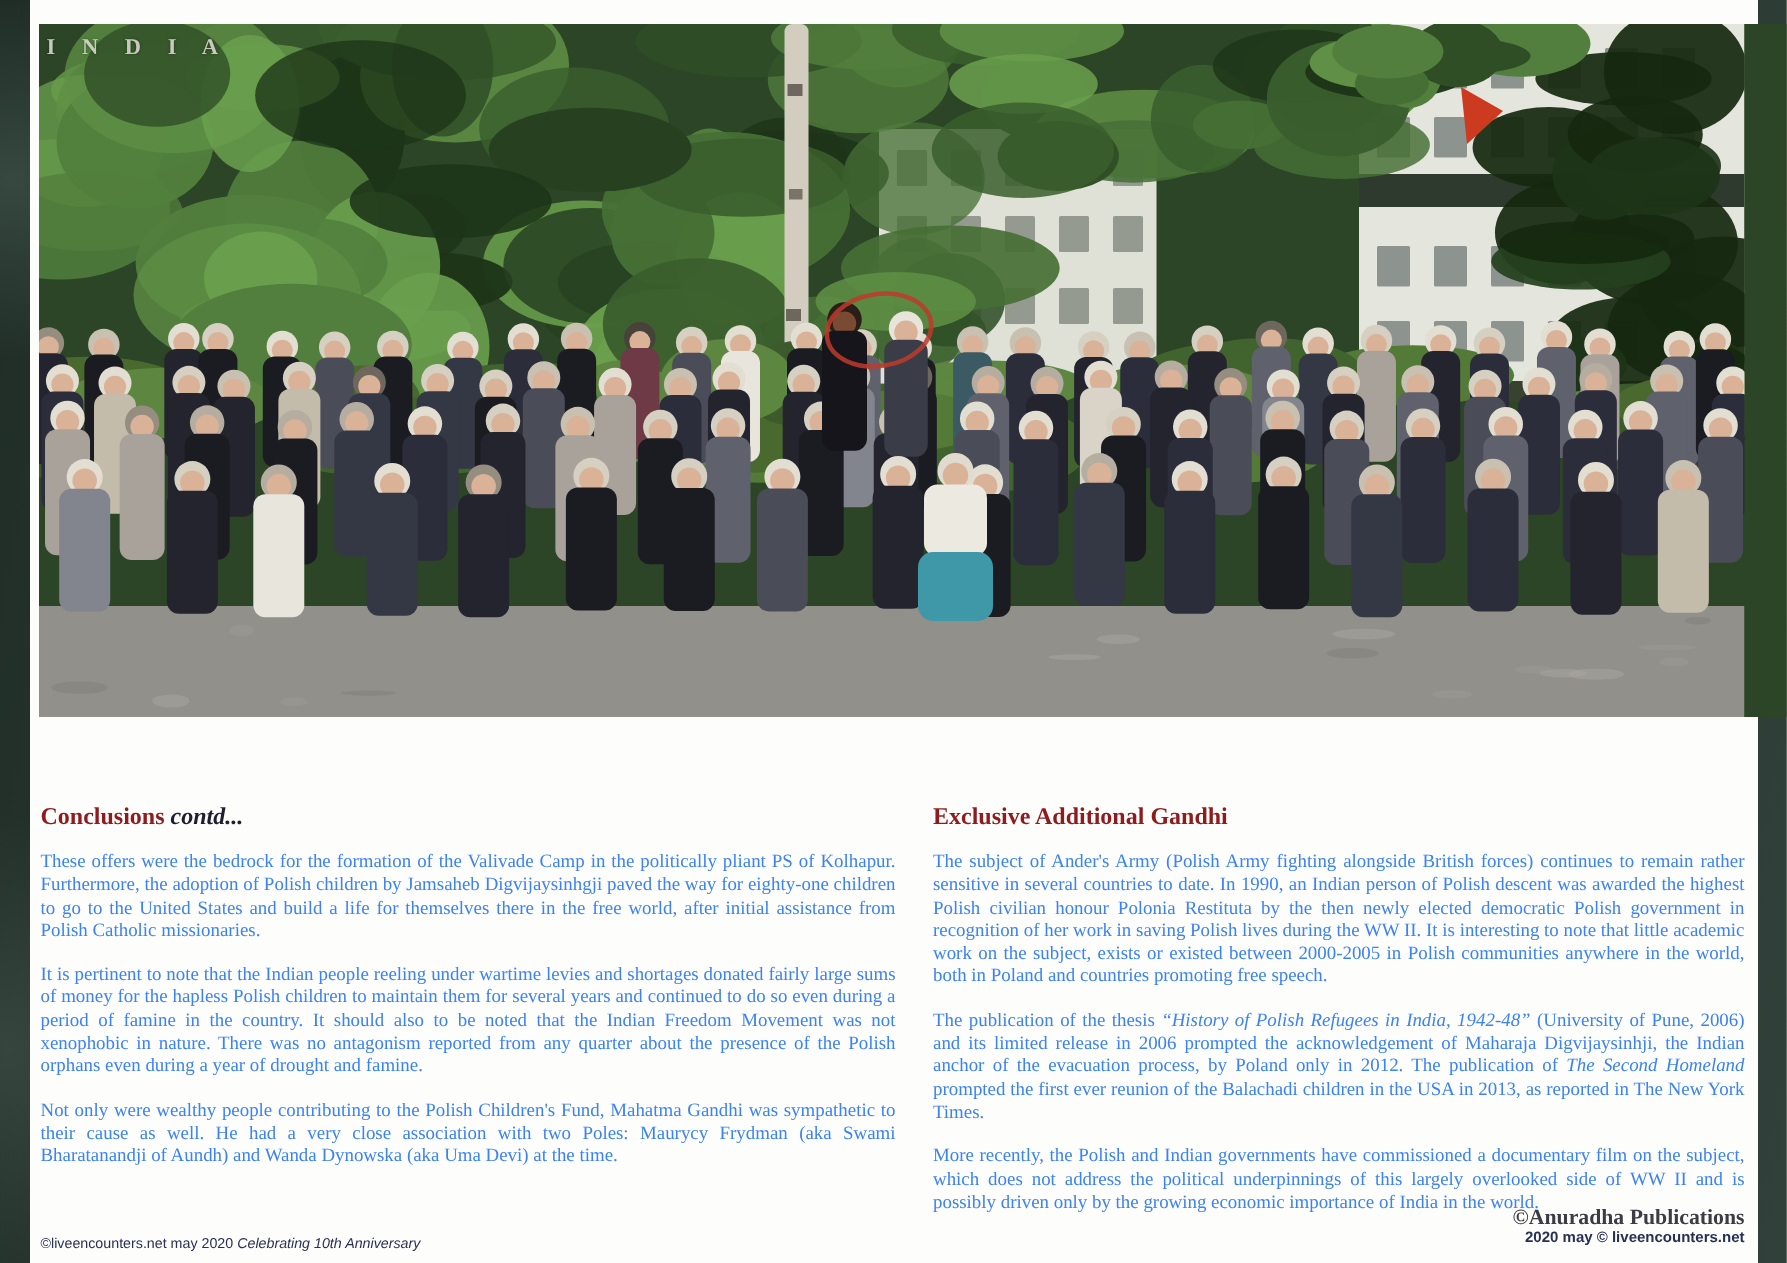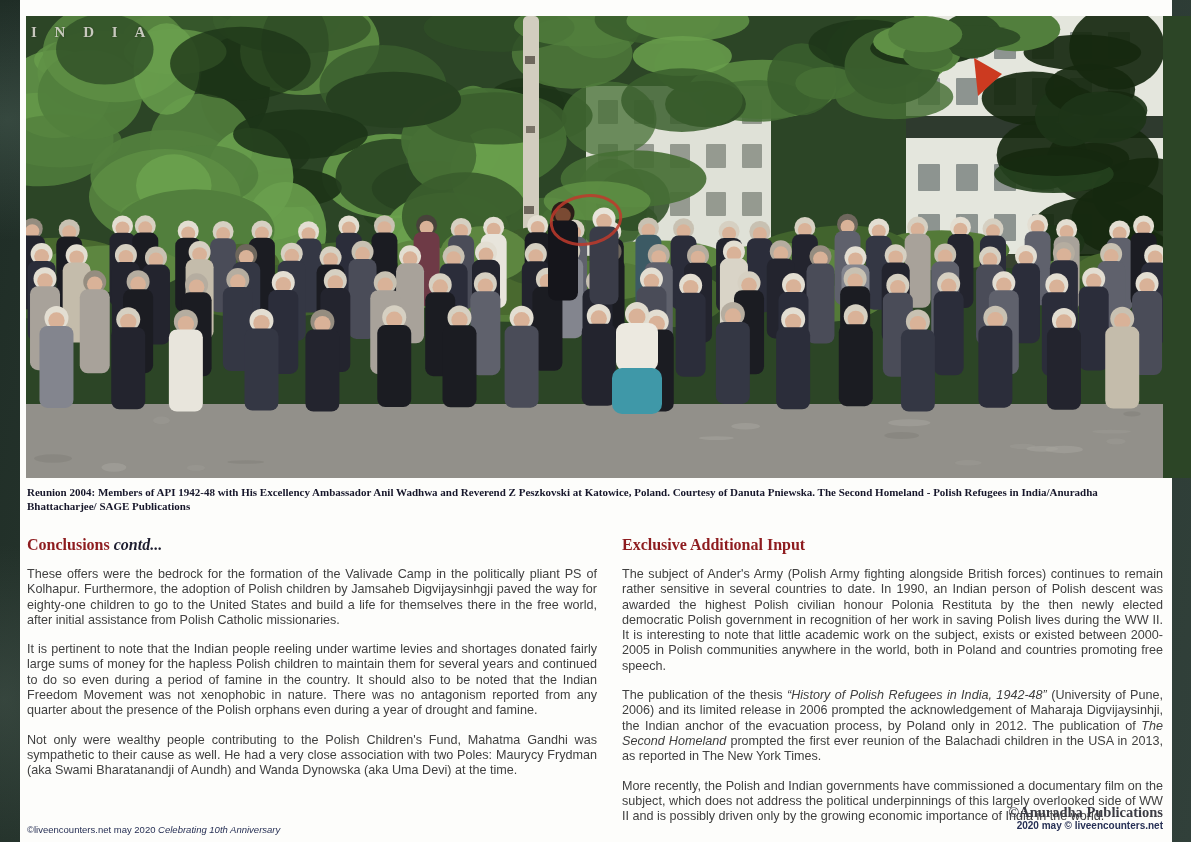--- a/index.html
+++ b/index.html
@@ -33,22 +33,22 @@
     position:absolute;left:7px;top:486px;width:1136px;
     font-size:11px;font-weight:bold;line-height:13.5px;color:#16162a;
     font-family:"Liberation Serif", serif;
   }
   .col{position:absolute;top:536px;}
   #col-left{left:7px;width:570px;}
   #col-right{left:602px;width:541px;}
   .col-heading{font-size:16px;font-weight:bold;color:#8e1c1f;margin:0 0 13px 0;}
   .col-heading .suffix{color:#1e1e30;font-style:italic;font-weight:bold;font-family:Liberation Serif, serif;}
   .body-para{
-    margin:0 0 14px 0;font-size:12.6px;line-height:15.3px;color:#404040;
-    text-align:justify;font-family:Liberation Sans, sans-serif;
+    margin:0 0 14px 0;font-size:12.6px;line-height:15.3px;color:#3b82f6;
+    text-align:justify;font-family:Liberation Serif, serif;
   }
   #footer-left{
     position:absolute;left:7px;top:824px;font-family:"Liberation Sans", sans-serif;
     font-size:9.5px;font-weight:normal;color:#273055;
   }
   #footer-left .italic{font-style:italic;}
   #footer-right{
     position:absolute;right:9px;top:804px;text-align:right;
   }
   #footer-right .name{
@@ -588,33 +588,32 @@
             <circle cx="611" cy="301" r="8.5" fill="#d9b298"></circle>
             <rect x="590" y="307" width="42" height="48" rx="9" fill="#ece9e0"></rect>
             <rect x="586" y="352" width="50" height="46" rx="10" fill="#3f98a8"></rect>
           </g>
           <ellipse cx="560" cy="204" rx="35" ry="24" fill="none" stroke="#c0392b" stroke-width="3" opacity="0.85" transform="rotate(-9 560 204)"></ellipse>
         </svg>
       </div>
     <div id="overlay-left" class="overlay-title">I N D I A</div>
   </div>
 
-  <div id="caption">Reunion 2004: Members of API 1942-48 with His Excellency Ambassador Anil Wadhwa and Reverend Z Peszkovski at Katowice, Poland. Courtesy of Danuta Pniewska. The Second Homeland - Polish Refugees in India/Anuradha Bhattacharjee/ SAGE Publications</div>
 
   <div id="col-left" class="col">
     <h2 class="col-heading"><span>Conclusions</span><span class="suffix"> contd...</span></h2>
     <div>
         <p class="body-para"><span>These offers were the bedrock for the formation of the Valivade Camp in the politically pliant PS of Kolhapur.  Furthermore, the adoption of Polish children by Jamsaheb Digvijaysinhgji paved the way for eighty-one children to go to the United States and build a life for themselves there in the free world, after initial assistance from Polish Catholic missionaries.</span></p>
         <p class="body-para"><span>It is pertinent to note that the Indian people reeling under wartime levies and shortages donated fairly large sums of money for the hapless Polish children to maintain them for several years and continued to do so even during a period of famine in the country. It should also to be noted that the Indian Freedom Movement was not xenophobic in nature. There was no antagonism reported from any quarter about the presence of the Polish orphans even during a year of drought and famine.</span></p>
         <p class="body-para"><span>Not only were wealthy people contributing to the Polish Children's Fund, Mahatma Gandhi was sympathetic to their cause as well. He had a very close association with two Poles: Maurycy Frydman (aka Swami Bharatanandji of Aundh) and Wanda Dynowska (aka Uma Devi) at the time.</span></p>
       </div>
   </div>
 
   <div id="col-right" class="col">
-    <h2 class="col-heading"><span>Exclusive Additional Input</span></h2>
+    <h2 class="col-heading"><span>Exclusive Additional Gandhi</span></h2>
     <div>
         <p class="body-para"><span>The subject of Ander's Army (Polish Army fighting alongside British forces) continues to remain rather sensitive in several countries to date. In 1990, an Indian person of Polish descent was awarded the highest Polish civilian honour Polonia Restituta by the then newly elected democratic Polish government in recognition of her work in saving Polish lives during the WW II.  It is interesting to note that little academic work on the subject, exists or existed between 2000-2005 in Polish communities anywhere in the world, both in Poland and countries promoting free speech.</span></p>
         <p class="body-para"><span>The publication of the thesis </span><span style="font-style: italic;">“History of Polish Refugees in India, 1942-48”</span><span> (University of Pune, 2006) and its limited release in 2006 prompted the acknowledgement of Maharaja Digvijaysinhji, the Indian anchor of the evacuation process, by Poland only in 2012.  The publication of </span><span style="font-style: italic;">The Second Homeland</span><span> prompted the first ever reunion of the Balachadi children in the USA in 2013, as reported in The New York Times.</span></p>
         <p class="body-para"><span>More recently, the Polish and Indian governments have commissioned a documentary film on the subject, which does not address the political underpinnings of this largely overlooked side of WW II and is possibly driven only by the growing economic importance of India in the world.</span></p>
       </div>
   </div>
 
   <div id="footer-left"><span>©liveencounters.net may 2020 </span><span class="italic">Celebrating 10th Anniversary</span></div>
 
   <div id="footer-right">

